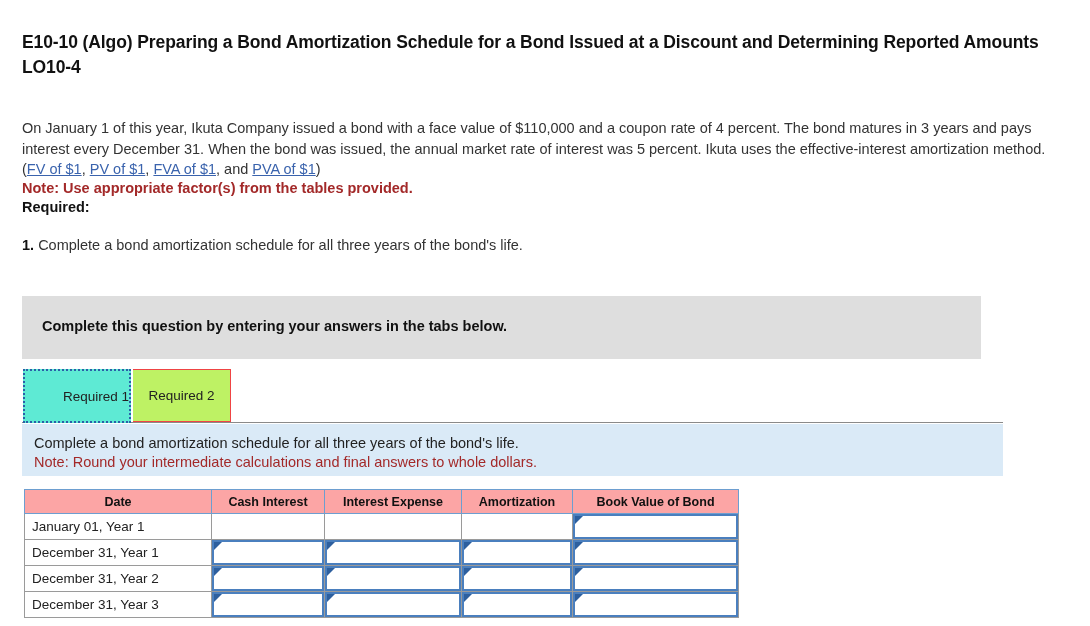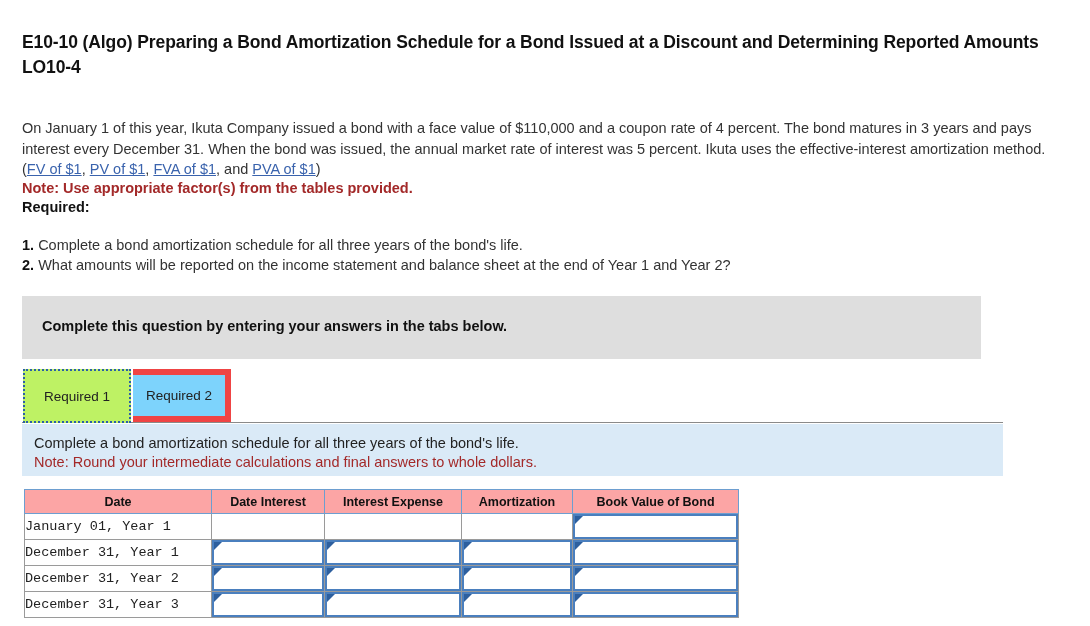--- a/index.html
+++ b/index.html
@@ -116,29 +116,30 @@
   .tab {
     position: absolute;
     top: 0;
     height: 53px;
     font-size: 13.5px;
     color: #222222;
     display: flex;
     align-items: center;
     justify-content: center;
     cursor: pointer;
-    background: #7dd3fc;
-    border: 6px solid #ef4444;
+    background: #bef264;
+    border: 1px solid #ef4444;
   }
   .tab.active {
-    background: #bef264;
+    background: #5eead4;
     border: 2px dotted #2b5fa8;
     border-bottom: 2px dotted #2b5fa8;
     z-index: 3;
     height: 54px;
+    justify-content: flex-end;
   }
   .tab-1 { left: 1px; width: 108px; }
   .tab-2 { left: 111px; width: 98px; border-left: none; }
 
   
   .info-panel {
     position: absolute;
     left: 22px;
     top: 424px;
     width: 981px;
@@ -176,25 +177,25 @@
     text-align: center;
     padding: 0 0;
   }
   .amort-table td {
     height: 26px;
     border: 1px solid #9a9a9a;
     padding: 0;
     background: #ffffff;
   }
   .amort-table td.date-cell {
+    padding-left: 7px;
     font-size: 13.5px;
     color: #222222;
     text-align: left;
     white-space: nowrap;
-    font-family: Liberation Mono, monospace;
   }
   .col-date { width: 187px; }
   .col-cash { width: 113px; }
   .col-intexp { width: 137px; }
   .col-amort { width: 111px; }
   .col-book { width: 166px; }
 
   
   .cell-input {
     position: relative;
@@ -229,24 +230,20 @@
     <span>On January 1 of this year, Ikuta Company issued a bond with a face value of $110,000 and a coupon rate of 4 percent. The bond matures in 3 years and pays interest every December 31. When the bond was issued, the annual market rate of interest was 5 percent. Ikuta uses the effective-interest amortization method. (</span><a class="link">FV of $1</a><span>, </span><a class="link">PV of $1</a><span>, </span><a class="link">FVA of $1</a><span>, and </span><a class="link">PVA of $1</a><span>)</span>
   </div>
 
   <div class="note-red">Note: Use appropriate factor(s) from the tables provided.</div>
   <div class="required-label">Required:</div>
 
   <div class="req-list">
     <span class="req-item">
       <span class="req-num">1.</span>
       <span>Complete a bond amortization schedule for all three years of the bond's life.</span>
-    </span>
-    <span class="req-item">
-      <span class="req-num">2.</span>
-      <span>What amounts will be reported on the income statement and balance sheet at the end of Year 1 and Year 2?</span>
     </span>
   </div>
 
   <div class="gray-banner">
     <div class="gray-banner-text">Complete this question by entering your answers in the tabs below.</div>
   </div>
 
   <div class="tabbar">
     <div class="tab tab-1 active">
       <span>Required 1</span>
@@ -265,21 +262,21 @@
     <colgroup>
       <col class="col-date">
         <col class="col-cash">
         <col class="col-intexp">
         <col class="col-amort">
         <col class="col-book">
     </colgroup>
     <thead>
       <tr>
         <th>Date</th>
-        <th>Date Interest</th>
+        <th>Cash Interest</th>
         <th>Interest Expense</th>
         <th>Amortization</th>
         <th>Book Value of Bond</th>
       </tr>
     </thead>
     <tbody>
       <tr>
         <td class="date-cell">January 01, Year 1</td>
         <td>
             <div class="cell-empty"></div>

